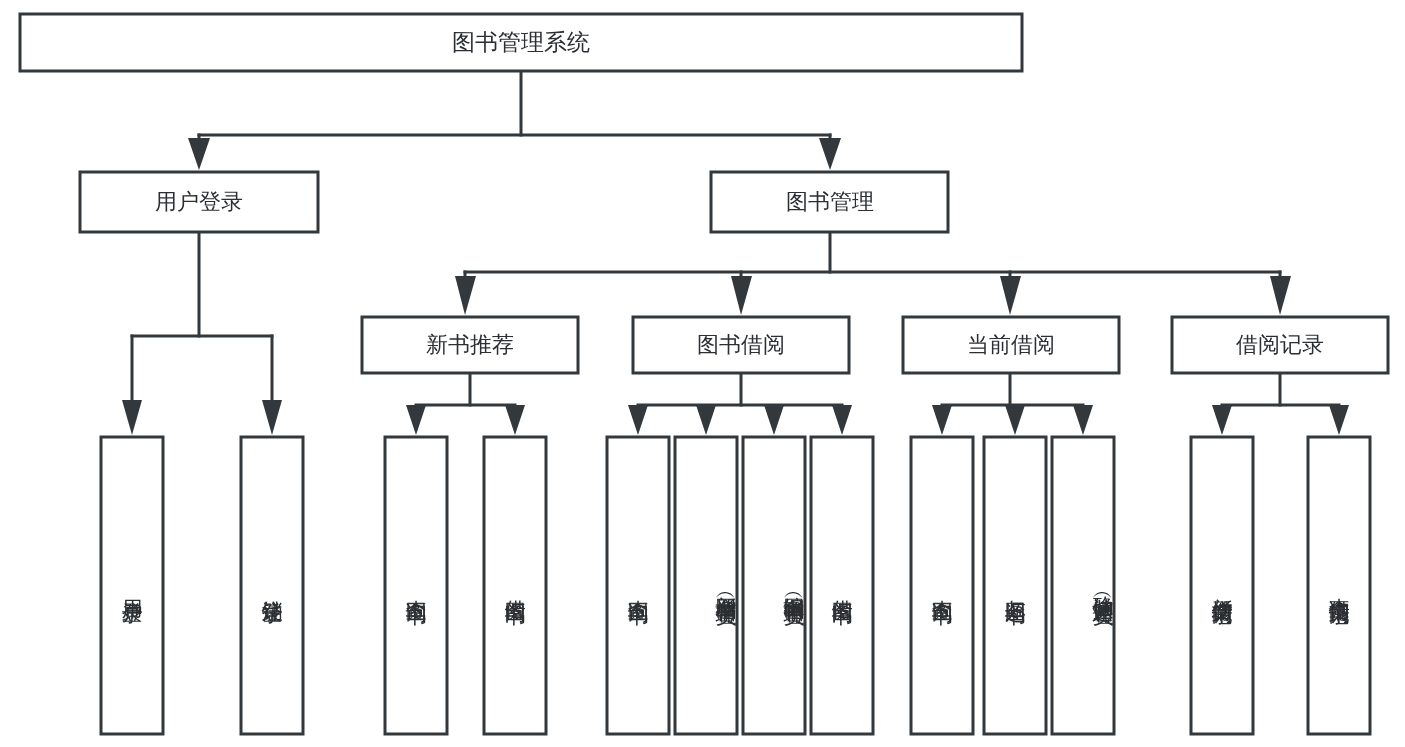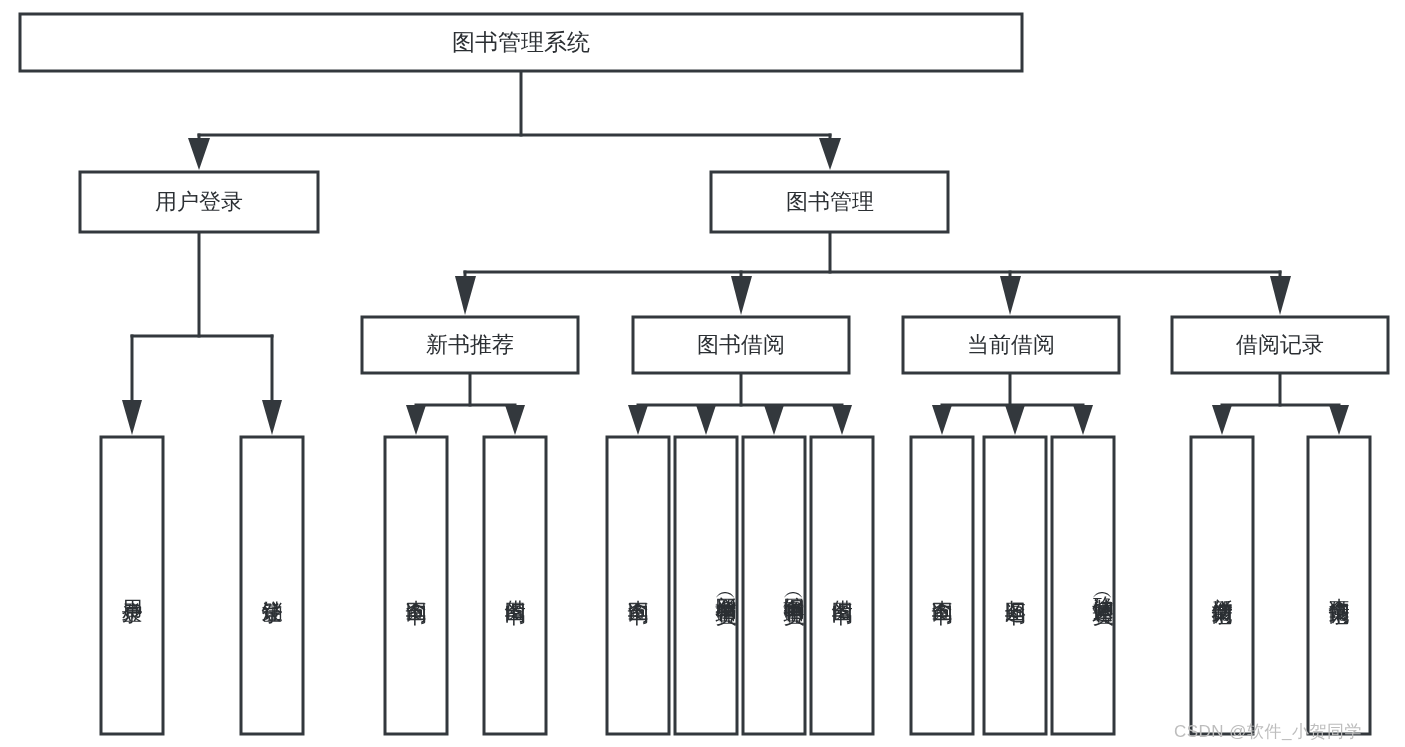--- a/index.html
+++ b/index.html
@@ -204,15 +204,14 @@
   <div class="leaf-label" style="left:607px; top:437px; width:62px; height:297px; display:flex; align-items:center; justify-content:center;">查询图书</div>
   <div class="leaf-label" style="left:675px; top:443px; width:62px; height:285px; display:flex; align-items:flex-start; justify-content:center;">新增图书（管理员）</div>
   <div class="leaf-label" style="left:743px; top:443px; width:62px; height:285px; display:flex; align-items:flex-start; justify-content:center;">编辑图书（管理员）</div>
   <div class="leaf-label" style="left:811px; top:437px; width:62px; height:297px; display:flex; align-items:center; justify-content:center;">借阅图书</div>
   <div class="leaf-label" style="left:911px; top:437px; width:62px; height:297px; display:flex; align-items:center; justify-content:center;">查询图书</div>
   <div class="leaf-label" style="left:984px; top:437px; width:62px; height:297px; display:flex; align-items:center; justify-content:center;">归还图书</div>
   <div class="leaf-label" style="left:1052px; top:443px; width:62px; height:285px; display:flex; align-items:flex-start; justify-content:center;">确认归还（管理员）</div>
   <div class="leaf-label" style="left:1191px; top:437px; width:62px; height:297px; display:flex; align-items:center; justify-content:center;">新增借阅记录</div>
   <div class="leaf-label" style="left:1308px; top:437px; width:62px; height:297px; display:flex; align-items:center; justify-content:center;">查询借阅记录</div>
 
-  <div class="watermark">CSDN @软件_小贺同学</div>
 
 </div>
 
 </body></html>

